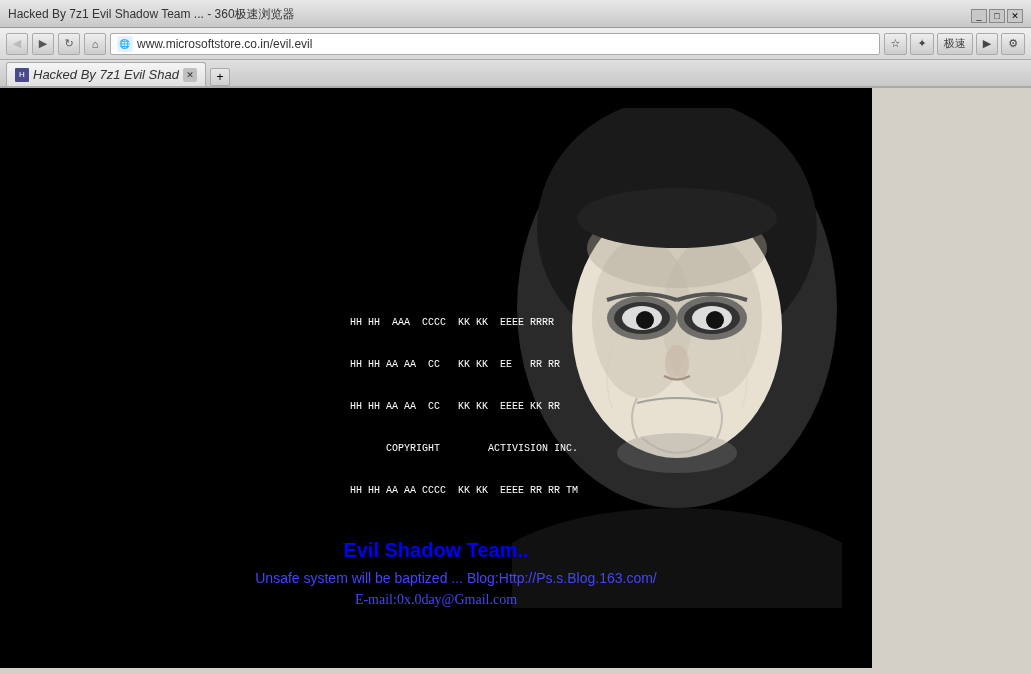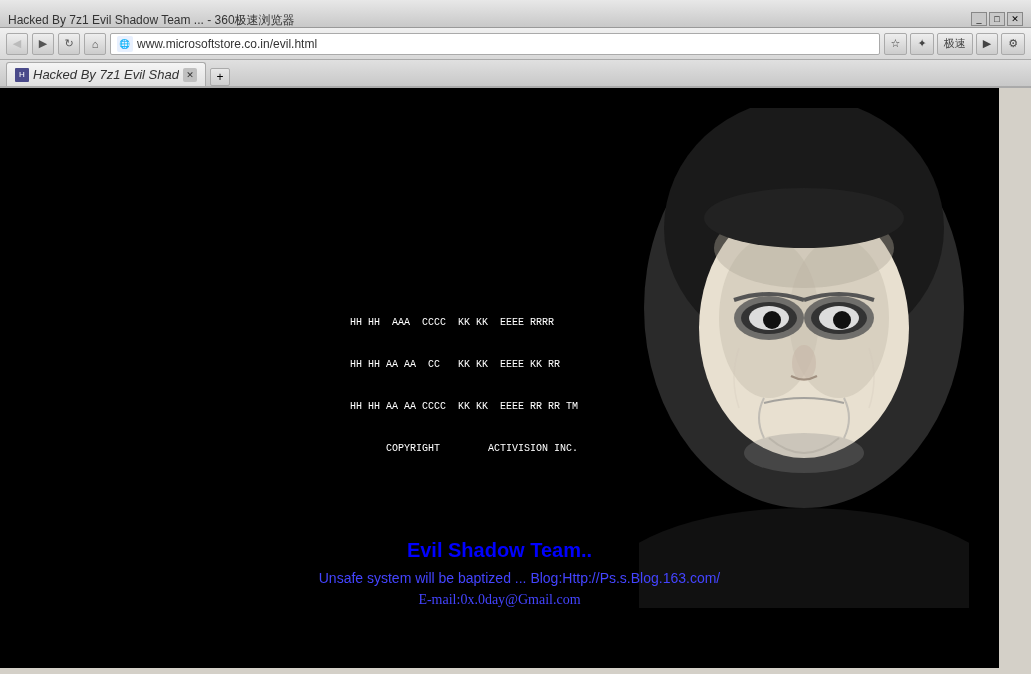--- a/index.html
+++ b/index.html
@@ -3,22 +3,22 @@
   <meta charset="utf-8">
   <style>
     * { margin: 0; padding: 0; box-sizing: border-box; }
     body { font-family: Arial, sans-serif; background: #d4d0c8; width: 1031px; }
 
     
     .title-bar {
       background: linear-gradient(to bottom, #e8e8e8, #c8c8c8);
       height: 28px;
       display: flex;
-      align-items: flex-start;
-      padding: 12px 8px;
+      align-items: flex-end;
+      padding: 4px 8px;
       border-bottom: 1px solid #999;
     }
     .title-bar-text {
       font-size: 12px;
       color: #333;
       flex: 1;
     }
     .title-bar-controls {
       display: flex;
       gap: 2px;
@@ -137,21 +137,21 @@
       border-radius: 2px;
       margin-left: 4px;
       display: flex; align-items: center; justify-content: center;
       font-size: 12px;
       cursor: pointer;
       margin-bottom: 0;
     }
 
     
     .browser-content {
-      width: 999px;
+      width: 872px;
       height: 580px;
       background: #000;
       position: relative;
       overflow: hidden;
     }
 
     
     .ascii-container {
       position: absolute;
       top: 200px;
@@ -211,21 +211,21 @@
   </div>
 </div>
 
 <div class="nav-bar">
   <div class="nav-btn disabled">◀</div>
   <div class="nav-btn">▶</div>
   <div class="nav-btn">↻</div>
   <div class="nav-btn">⌂</div>
   <div class="address-bar">
     <div class="address-icon">🌐</div>
-    <span>www.microsoftstore.co.in/evil.html</span>
+    <span>www.microsoftstore.co.in/evil.evil</span>
   </div>
   <div class="nav-right-btns">
     <div class="star-btn">☆</div>
     <div class="rss-btn">✦</div>
     <div class="speed-btn">极速</div>
     <div class="go-btn">▶</div>
     <div class="more-btn">⚙</div>
   </div>
 </div>
 
@@ -282,23 +282,24 @@
     <path d="M100 240 Q90 270 100 300" stroke="#d0c8b8" stroke-width="1.5" fill="none" opacity="0.3"></path>
     <path d="M230 240 Q240 270 230 300" stroke="#d0c8b8" stroke-width="1.5" fill="none" opacity="0.3"></path>
 
     <ellipse cx="165" cy="110" rx="100" ry="30" fill="#222"></ellipse>
 
     <ellipse cx="165" cy="345" rx="60" ry="20" fill="#888" opacity="0.3"></ellipse>
   </svg>
 
   <div class="ascii-container">
     <div>HH HH  AAA  CCCC  KK KK  EEEE RRRR</div>
+    <div>HH HH AA AA  CC   KK KK  EE   RR RR</div>
     <div>HH HH AA AA  CC   KK KK  EEEE KK RR</div>
+    <div>      COPYRIGHT        ACTIVISION INC.</div>
     <div>HH HH AA AA CCCC  KK KK  EEEE RR RR TM</div>
-    <div>      COPYRIGHT        ACTIVISION INC.</div>
   </div>
 
   <div class="bottom-text">
     <div class="evil-title">Evil Shadow Team..</div>
     <div class="unsafe-text">Unsafe system will be baptized ... Blog:Http://Ps.s.Blog.163.com/</div>
     <div class="email-text">E-mail:0x.0day@Gmail.com</div>
   </div>
 
 </div>
 

